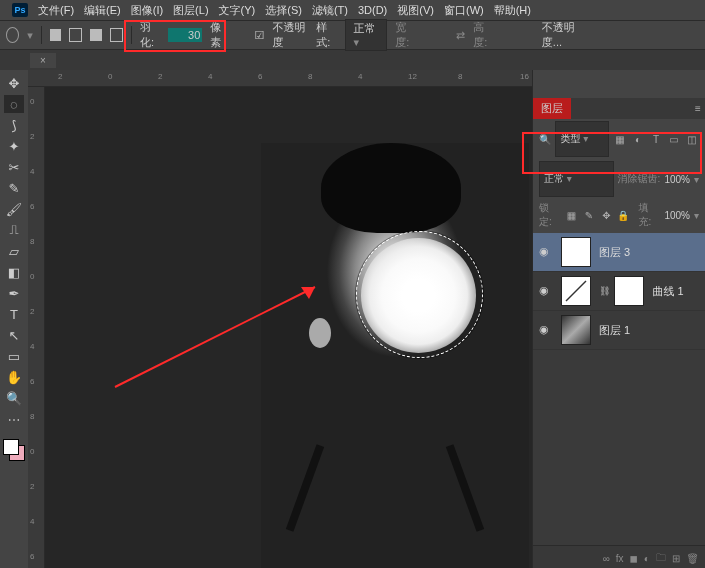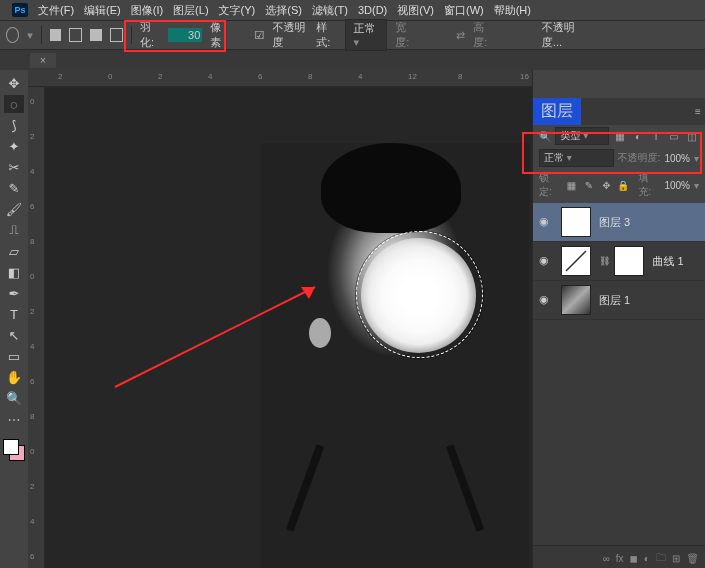--- a/index.html
+++ b/index.html
@@ -42,24 +42,24 @@
   .photo .ear{position:absolute;left:48px;top:175px;width:22px;height:30px;background:#aaa;border-radius:50%}
   .photo .strap{position:absolute;left:40px;top:300px;width:8px;height:90px;background:#111;transform:rotate(20deg)}
   .photo .strap2{position:absolute;right:60px;top:300px;width:8px;height:90px;background:#111;transform:rotate(-20deg)}
   .photo .hair{position:absolute;left:60px;top:0;width:140px;height:90px;background:#0a0a0a;border-radius:50% 50% 40% 40%}
   .arrow{position:absolute;pointer-events:none}
   .arrow line{stroke:#ff2a2a;stroke-width:2}
   .arrow polygon{fill:#ff2a2a}
   .redbox{position:absolute;border:2px solid #ff2a2a;pointer-events:none}
   .rightpanel{width:172px;background:#444;display:flex;flex-direction:column;border-left:1px solid #2a2a2a}
   .rightpanel .topbar{height:28px;display:flex;align-items:center;padding:0 6px;font-size:11px;color:#ccc}
-  .rightpanel .paneltab{background:#1d4ed8;padding:3px 8px;font-size:16px}
+  .rightpanel .paneltab{background:#b91c1c;padding:3px 8px;font-size:11px}
   .rightpanel .row{display:flex;align-items:center;padding:2px 6px;gap:4px;font-size:10px}
   .rightpanel .icosmall{width:14px;height:14px;color:#aaa;display:flex;align-items:center;justify-content:center;font-size:10px}
-  .rightpanel .field{background:#333;padding:1px 4px;flex:1;border:1px solid #2a2a2a;font-size:10px}
+  .rightpanel .field{background:#333;padding:10px 4px;flex:1;border:1px solid #2a2a2a;font-size:10px}
   .rightpanel .lock{color:#888}
   .layers{flex:1;background:#3a3a3a;margin-top:2px}
   .layer{display:flex;align-items:center;padding:4px 6px;gap:8px;border-bottom:1px solid #333;position:relative}
   .layer.active{background:#5a6e8c}
   .layer .eye{width:14px;height:14px;color:#ccc;font-size:11px}
   .layer .thumb{width:28px;height:28px;background:#fff;border:1px solid #222;position:relative}
   .layer .thumb.curves{background:#fff}
   .layer .thumb.mask{background:#fff;margin-left:-4px}
   .layer .thumb.img{background:linear-gradient(135deg,#333 0%,#aaa 50%,#333 100%)}
   .layer .lname{font-size:11px;color:#ddd}
@@ -203,21 +203,21 @@
       <span>🔍</span>
       <div class="field"><span>类型</span> <span class="dim">▾</span></div>
       <div class="icosmall">▦</div>
       <div class="icosmall">◐</div>
       <div class="icosmall">T</div>
       <div class="icosmall">▭</div>
       <div class="icosmall">◫</div>
     </div>
     <div class="row">
       <div class="field"><span>正常</span> <span class="dim">▾</span></div>
-      <span class="dim">不透明度:</span>
+      <span class="dim">消除锯齿:</span>
       <span>100%</span>
         <span class="dim">▾</span>
     </div>
     <div class="row">
       <span class="lock">锁定:</span>
       <div class="icosmall">▦</div>
       <div class="icosmall">✎</div>
       <div class="icosmall">✥</div>
       <div class="icosmall">🔒</div>
       <div style="flex:1"></div>

